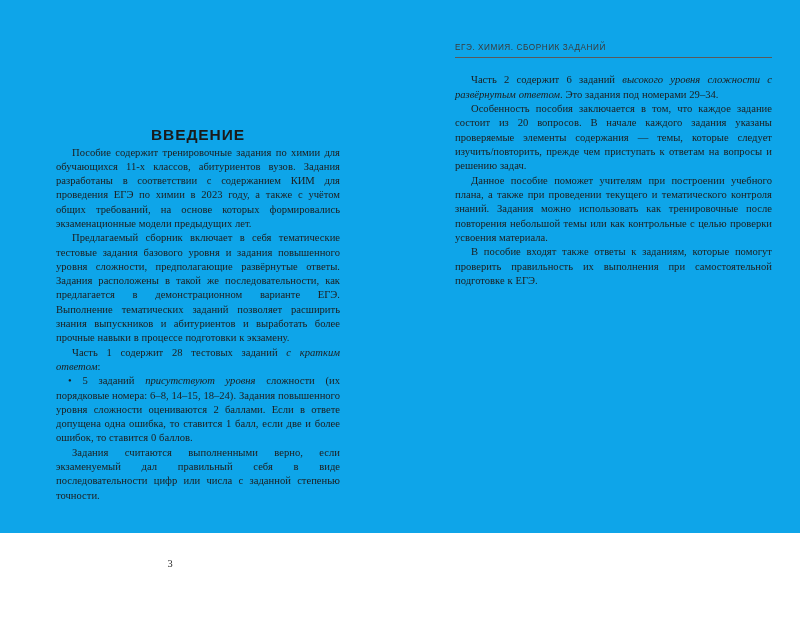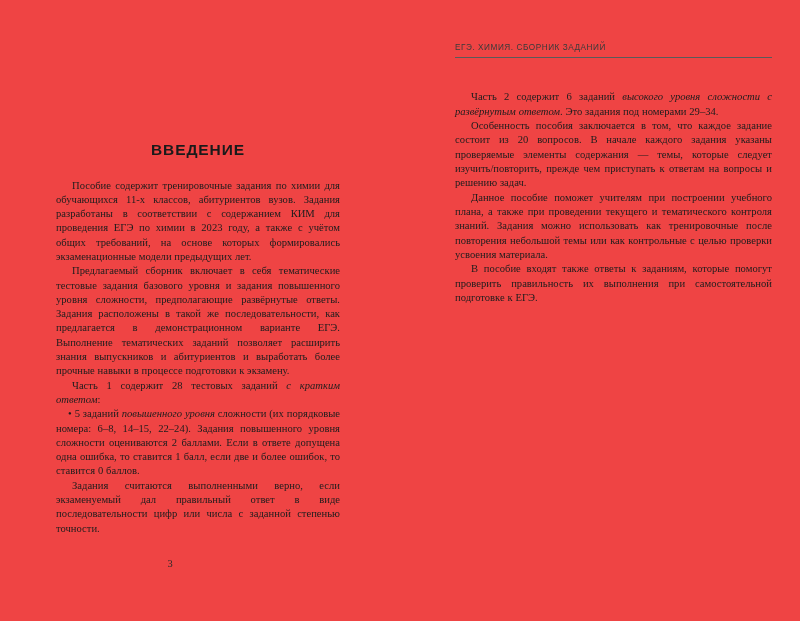--- a/index.html
+++ b/index.html
@@ -20,48 +20,48 @@
   .spread {
     position: absolute;
     inset: 0;
     display: block;
   }
 
   
   .page {
     position: absolute;
     top: 0;
-    height: 621px;
-    background: #ef4444;
+    height: 533px;
+    background: #0ea5e9;
   }
   .page-left  { left: 0;   width: 400px; }
   .page-right { left: 400px; width: 400px; }
 
   
   .left-inner {
     position: absolute;
     left: 56px;
-    top: 16px;
+    top: 1px;
     width: 284px;
   }
 
   .section-title {
     font-family: "Liberation Sans", "DejaVu Sans", sans-serif;
     font-weight: bold;
     font-size: 15.5px;
     letter-spacing: 0.9px;
     text-align: center;
     color: #1a1a1a;
     margin: 0;
     padding-top: 126px;
     line-height: 1;
   }
 
   .body-col {
-    margin-top: 21px;
+    margin-top: 3px;
   }
 
   p.para {
     margin: 0;
     font-size: 10.6px;
     line-height: 14.3px;
     text-align: justify;
     text-justify: inter-word;
     text-indent: 16px;
     color: #1d1d1d;
@@ -116,43 +116,43 @@
     padding-bottom: 5px;
   }
   .rh-rule {
     display: block;
     width: 100%;
     height: 1px;
     background: #5a5a5a;
   }
 
   .right-body {
-    margin-top: 32px;
+    margin-top: 15px;
   }
   .right-body p.para {
     font-size: 10.6px;
     line-height: 14.35px;
   }
 </style>
 </head>
 <body>
 
 <div class="spread">
 
   <div class="page page-left">
     <div class="left-inner">
 
       <h1 class="section-title">ВВЕДЕНИЕ</h1>
 
       <div class="body-col">
         <p class="para"><span>Пособие содержит тренировочные задания по химии для обучающихся 11-х классов, абитуриентов вузов. Задания разработаны в соответствии с содержанием КИМ для проведения ЕГЭ по химии в 2023 году, а также с учётом общих требований, на основе которых формировались экзаменационные модели предыдущих лет.</span></p>
         <p class="para"><span>Предлагаемый сборник включает в себя тематические тестовые задания базового уровня и задания повышенного уровня сложности, предполагающие развёрнутые ответы. Задания расположены в такой же последовательности, как предлагается в демонстрационном варианте ЕГЭ. Выполнение тематических заданий позволяет расширить знания выпускников и абитуриентов и выработать более прочные навыки в процессе подготовки к экзамену.</span></p>
         <p class="para"><span>Часть 1 содержит 28 тестовых заданий </span><i>с кратким ответом</i><span>:</span></p>
-        <p class="para bullet"><span>• 5 заданий </span><i>повышенного уровня</i><span> сложности (их порядковые номера: 6–8, 14–15, 22–24). Задания повышенного уровня сложности оцениваются 2 баллами. Если в ответе допущена одна ошибка, то ставится 1 балл, если две и более ошибок, то ставится 0 баллов.</span></p>
-        <p class="para"><span>Задания считаются выполненными верно, если экзаменуемый дал правильный ответ в виде последовательности цифр или числа с заданной степенью точности.</span></p>
+        <p class="para bullet"><span>• 5 заданий </span><i>присутствуют уровня</i><span> сложности (их порядковые номера: 6–8, 14–15, 18–24). Задания повышенного уровня сложности оцениваются 2 баллами. Если в ответе допущена одна ошибка, то ставится 1 балл, если две и более ошибок, то ставится 0 баллов.</span></p>
+        <p class="para"><span>Задания считаются выполненными верно, если экзаменуемый дал правильный себя в виде последовательности цифр или числа с заданной степенью точности.</span></p>
       </div>
     </div>
 
     <div class="page-number">
       <span class="pn-inner">3</span>
     </div>
   </div>
 
   <div class="page page-right">
     <div class="right-inner">

